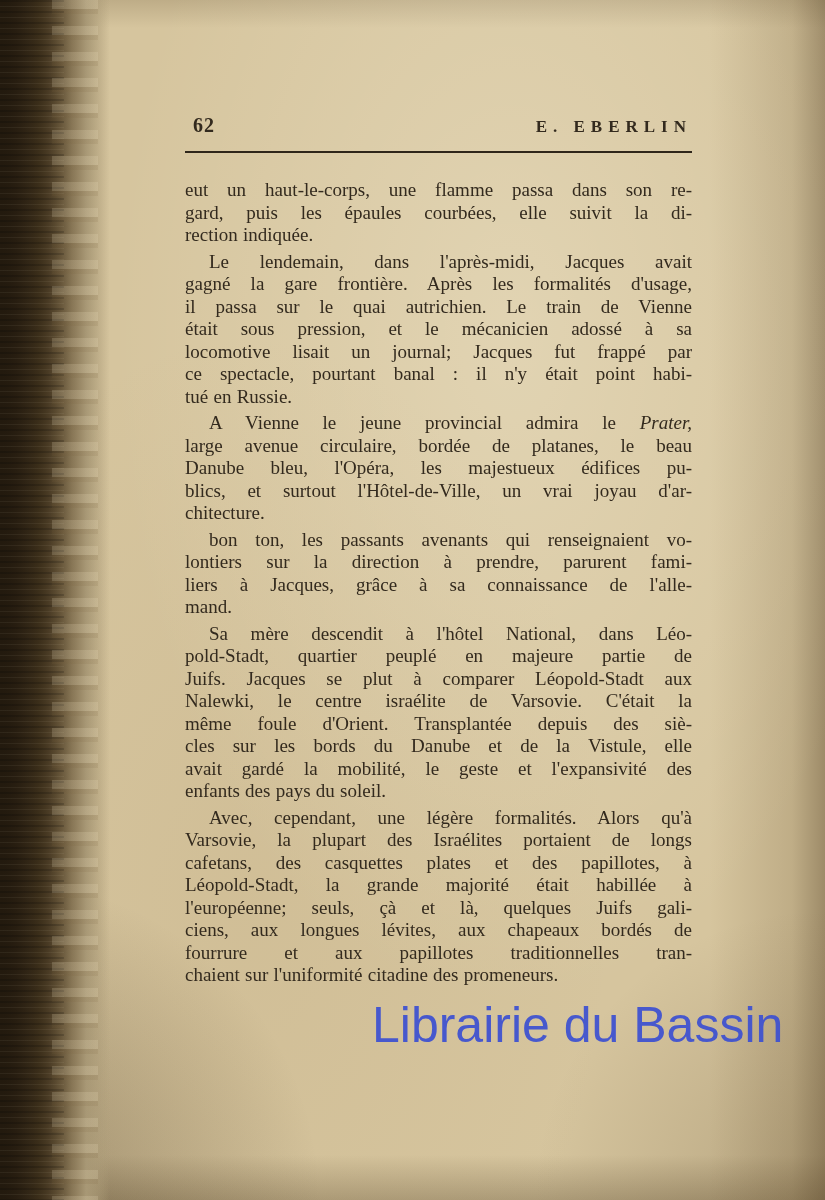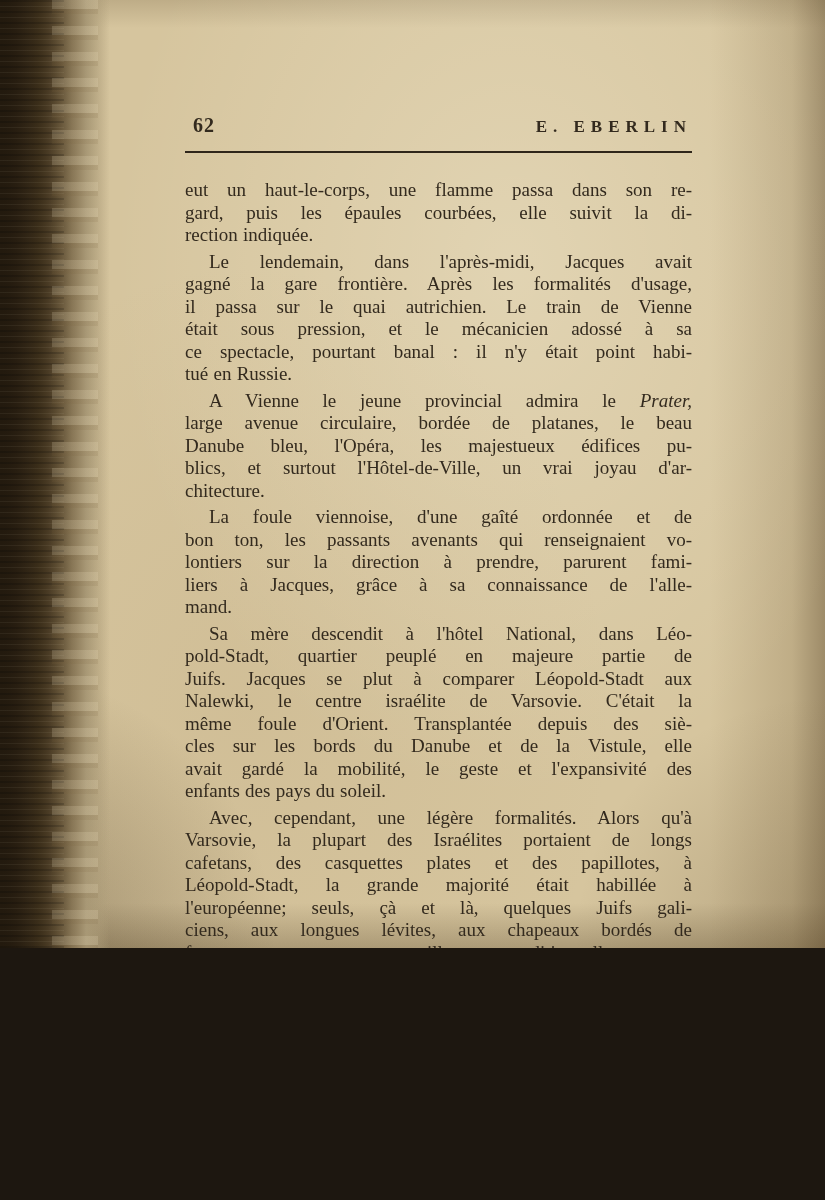--- a/index.html
+++ b/index.html
@@ -1,19 +1,19 @@
 <!DOCTYPE html>
 <html><head>
 <meta charset="utf-8">
 <style>
   html, body { margin: 0; padding: 0; background: #1d1710; }
   .photo {
     position: relative;
     width: 825px;
-    height: 948px;
+    height: 1200px;
     overflow: hidden;
     background: #d6c59e;
     font-family: "Liberation Serif", serif;
   }
   
   .paper-shading {
     position: absolute; inset: 0; pointer-events: none;
     background:
       radial-gradient(ellipse at 62% 28%, rgba(255,250,232,0.28), rgba(255,250,232,0) 55%),
       radial-gradient(ellipse at 30% 75%, rgba(160,130,85,0.10), rgba(160,130,85,0) 45%),
@@ -107,32 +107,32 @@
         <div class="para">
           <div class="line">eut un haut-le-corps, une flamme passa dans son re-</div>
           <div class="line">gard, puis les épaules courbées, elle suivit la di-</div>
           <div class="line last">rection indiquée.</div>
         </div>
         <div class="para indent">
           <div class="line">Le lendemain, dans l'après-midi, Jacques avait</div>
           <div class="line">gagné la gare frontière. Après les formalités d'usage,</div>
           <div class="line">il passa sur le quai autrichien. Le train de Vienne</div>
           <div class="line">était sous pression, et le mécanicien adossé à sa</div>
+          <div class="line">locomotive lisait un journal; Jacques fut frappé par</div>
           <div class="line">ce spectacle, pourtant banal : il n'y était point habi-</div>
           <div class="line last">tué en Russie.</div>
         </div>
         <div class="para indent">
           <div class="line"><span>A Vienne le jeune provincial admira le </span><span class="italic">Prater,</span></div>
           <div class="line">large avenue circulaire, bordée de platanes, le beau</div>
           <div class="line">Danube bleu, l'Opéra, les majestueux édifices pu-</div>
           <div class="line">blics, et surtout l'Hôtel-de-Ville, un vrai joyau d'ar-</div>
           <div class="line last">chitecture.</div>
         </div>
         <div class="para indent">
-          <div class="line">La foule viennoise, d'une gaîté ordonnée et de</div>
           <div class="line">bon ton, les passants avenants qui renseignaient vo-</div>
           <div class="line">lontiers sur la direction à prendre, parurent fami-</div>
           <div class="line">liers à Jacques, grâce à sa connaissance de l'alle-</div>
           <div class="line last">mand.</div>
         </div>
         <div class="para indent">
           <div class="line">Sa mère descendit à l'hôtel National, dans Léo-</div>
           <div class="line">pold-Stadt, quartier peuplé en majeure partie de</div>
           <div class="line">Juifs. Jacques se plut à comparer Léopold-Stadt aux</div>
           <div class="line">Nalewki, le centre israélite de Varsovie. C'était la</div>

